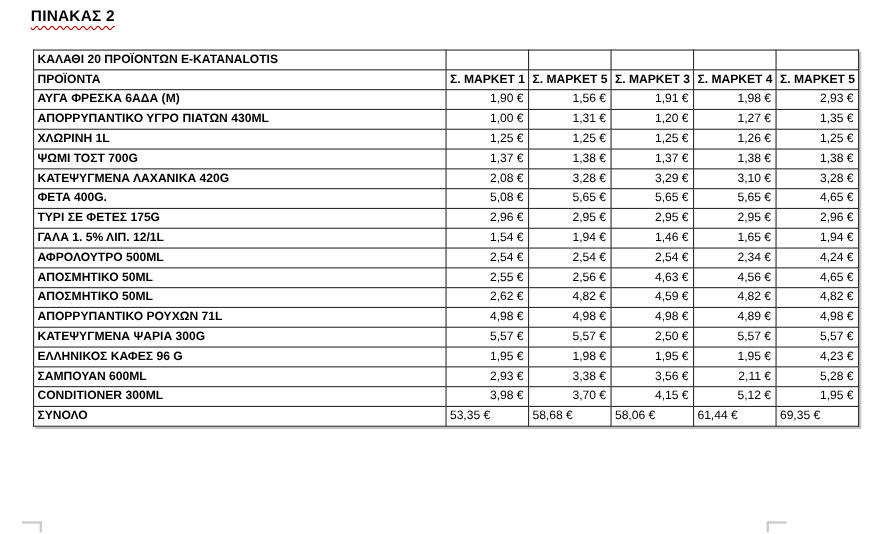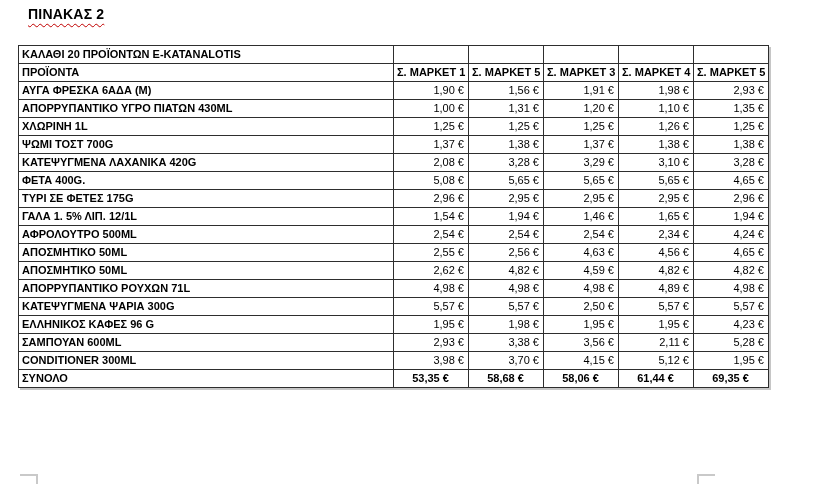--- a/index.html
+++ b/index.html
@@ -21,21 +21,21 @@
     color: #000000;
     letter-spacing: 0.2px;
     text-decoration-line: underline;
     text-decoration-style: wavy;
     text-decoration-color: #c00000;
     text-decoration-thickness: 1px;
     text-underline-offset: 4px;
   }
   table.basket-table {
     position: absolute;
-    left: 18px;
+    left: 30px;
     top: 45px;
     width: 750px;
     border-collapse: collapse;
     table-layout: fixed;
     box-shadow: 2px 2px 0 #c6c6c6;
     padding-left: 34px;
   }
   table.basket-table td {
     border: 1px solid #2e2e2e;
     height: 17px;
@@ -49,22 +49,22 @@
   }
   td.product-cell, td.basket-cell, td.header-cell, td.total-label-cell {
     font-weight: bold;
     text-align: left;
   }
   td.price-cell {
     font-weight: normal;
     text-align: right;
   }
   td.total-value-cell {
-    font-weight: bold;
-    text-align: center;
+    font-weight: normal;
+    text-align: left;
   }
   td.empty-cell {
     font-weight: normal;
   }
   td.selected-cell {
     border-left: 2px solid #000000;
     border-right: 2px solid #000000;
     border-top: 2px solid #62755f;
   }
   .crop-mark {
@@ -124,21 +124,21 @@
         <td class="price-cell">1,56 €</td>
         <td class="price-cell">1,91 €</td>
         <td class="price-cell">1,98 €</td>
         <td class="price-cell">2,93 €</td>
       </tr>
       <tr>
         <td class="product-cell">ΑΠΟΡΡΥΠΑΝΤΙΚΟ ΥΓΡΟ ΠΙΑΤΩΝ 430ML</td>
         <td class="price-cell">1,00 €</td>
         <td class="price-cell">1,31 €</td>
         <td class="price-cell">1,20 €</td>
-        <td class="price-cell">1,10 €</td>
+        <td class="price-cell">1,27 €</td>
         <td class="price-cell">1,35 €</td>
       </tr>
       <tr>
         <td class="product-cell">ΧΛΩΡΙΝΗ 1L</td>
         <td class="price-cell">1,25 €</td>
         <td class="price-cell">1,25 €</td>
         <td class="price-cell">1,25 €</td>
         <td class="price-cell">1,26 €</td>
         <td class="price-cell">1,25 €</td>
       </tr>

